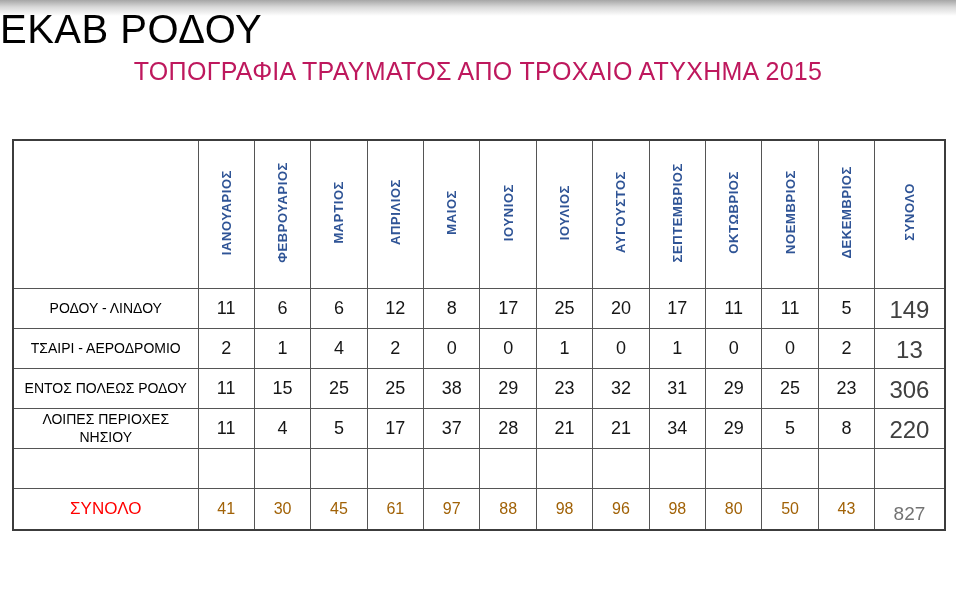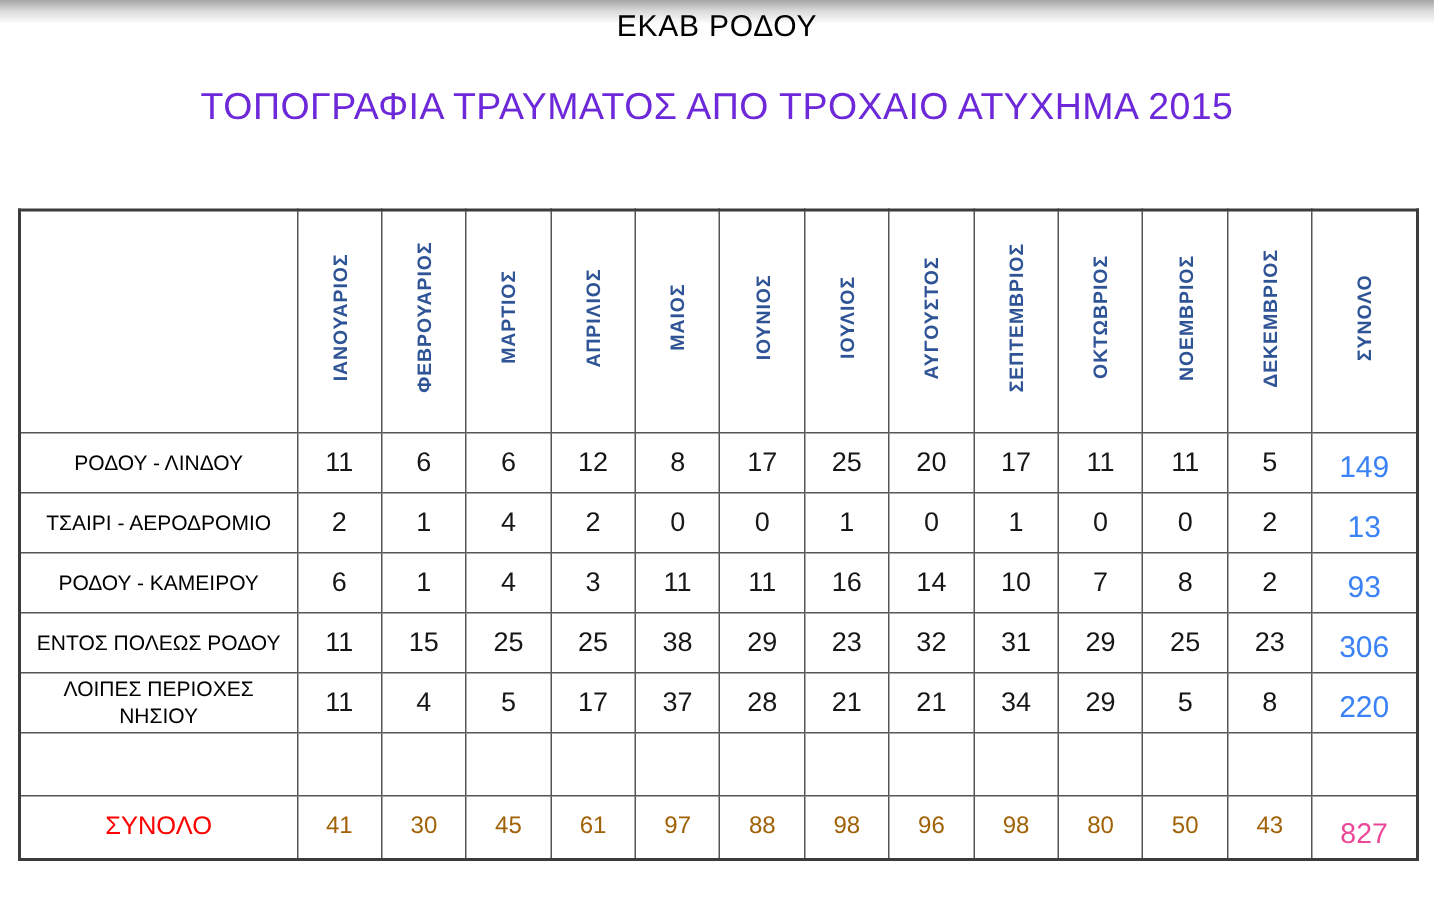--- a/index.html
+++ b/index.html
@@ -17,33 +17,33 @@
   .top-gradient {
     position: absolute;
     top: 0; left: 0;
     width: 956px; height: 16px;
     background: linear-gradient(to bottom, #a6a6a6 0%, #d9d9d9 45%, #ffffff 100%);
   }
   .slide-title {
     position: absolute;
     top: 7px; left: 0;
     width: 956px;
-    text-align: center;
-    font-size: 20px;
+    text-align: left;
+    font-size: 40px;
     color: #000000;
     letter-spacing: 0.5px;
     white-space: nowrap;
   }
   .slide-subtitle {
     position: absolute;
     top: 57px; left: 0;
     width: 956px;
     text-align: center;
     font-size: 25px;
-    color: #6d28d9;
+    color: #be185d;
     letter-spacing: 0.3px;
     white-space: nowrap;
   }
   table.data-table {
     position: absolute;
     left: 12px; top: 139px;
     width: 932px;
     border-collapse: collapse;
     table-layout: fixed;
     border: 2px solid #3c3c3c;
@@ -86,35 +86,35 @@
     color: #161616;
     background: #ffffff;
   }
   td.row-label {
     font-size: 14px;
     color: #000000;
     line-height: 1.3;
     padding: 0 10px;
   }
   td.row-total {
-    color: #3b82f6;
-    font-size: 20px;
+    color: #404040;
+    font-size: 24px;
     vertical-align: bottom;
     padding-bottom: 4px;
   }
   tr.total-row td.data-cell {
     color: #a16207;
     font-size: 16px;
   }
   tr.total-row td.row-label {
     color: #ff0000;
     font-size: 17px;
   }
   tr.total-row td.row-total {
-    color: #ec4899;
+    color: #737373;
     font-size: 19px;
   }
 </style>
 </head>
 <body>
 
 <div class="top-gradient"></div>
 
 <div class="slide-title">ΕΚΑΒ ΡΟΔΟΥ</div>
 <div class="slide-subtitle">ΤΟΠΟΓΡΑΦΙΑ ΤΡΑΥΜΑΤΟΣ ΑΠΟ ΤΡΟΧΑΙΟ ΑΤΥΧΗΜΑ  2015</div>
@@ -181,36 +181,20 @@
         <td class="data-cell">0</td>
         <td class="data-cell">1</td>
         <td class="data-cell">0</td>
         <td class="data-cell">1</td>
         <td class="data-cell">0</td>
         <td class="data-cell">0</td>
         <td class="data-cell">2</td>
         <td class="row-total">13</td>
       </tr>
       <tr>
-        <td class="row-label">ΡΟΔΟΥ - ΚΑΜΕΙΡΟΥ</td>
-        <td class="data-cell">6</td>
-        <td class="data-cell">1</td>
-        <td class="data-cell">4</td>
-        <td class="data-cell">3</td>
-        <td class="data-cell">11</td>
-        <td class="data-cell">11</td>
-        <td class="data-cell">16</td>
-        <td class="data-cell">14</td>
-        <td class="data-cell">10</td>
-        <td class="data-cell">7</td>
-        <td class="data-cell">8</td>
-        <td class="data-cell">2</td>
-        <td class="row-total">93</td>
-      </tr>
-      <tr>
         <td class="row-label">ΕΝΤΟΣ ΠΟΛΕΩΣ ΡΟΔΟΥ</td>
         <td class="data-cell">11</td>
         <td class="data-cell">15</td>
         <td class="data-cell">25</td>
         <td class="data-cell">25</td>
         <td class="data-cell">38</td>
         <td class="data-cell">29</td>
         <td class="data-cell">23</td>
         <td class="data-cell">32</td>
         <td class="data-cell">31</td>

